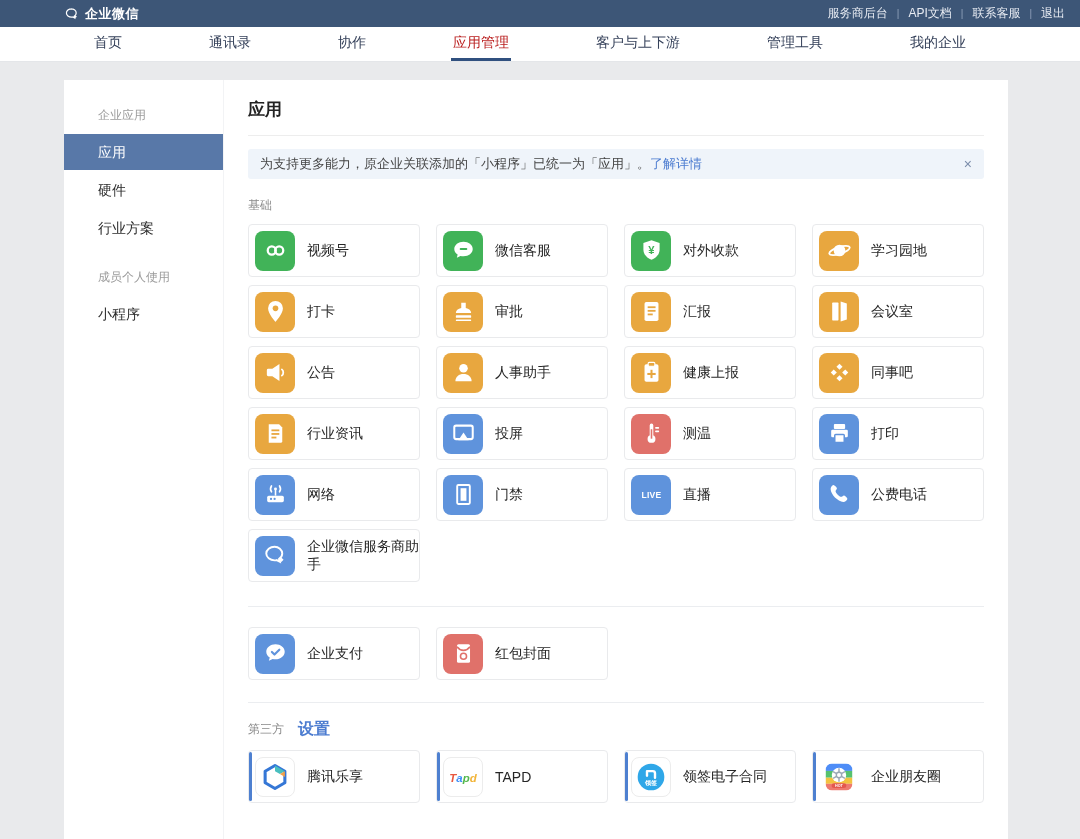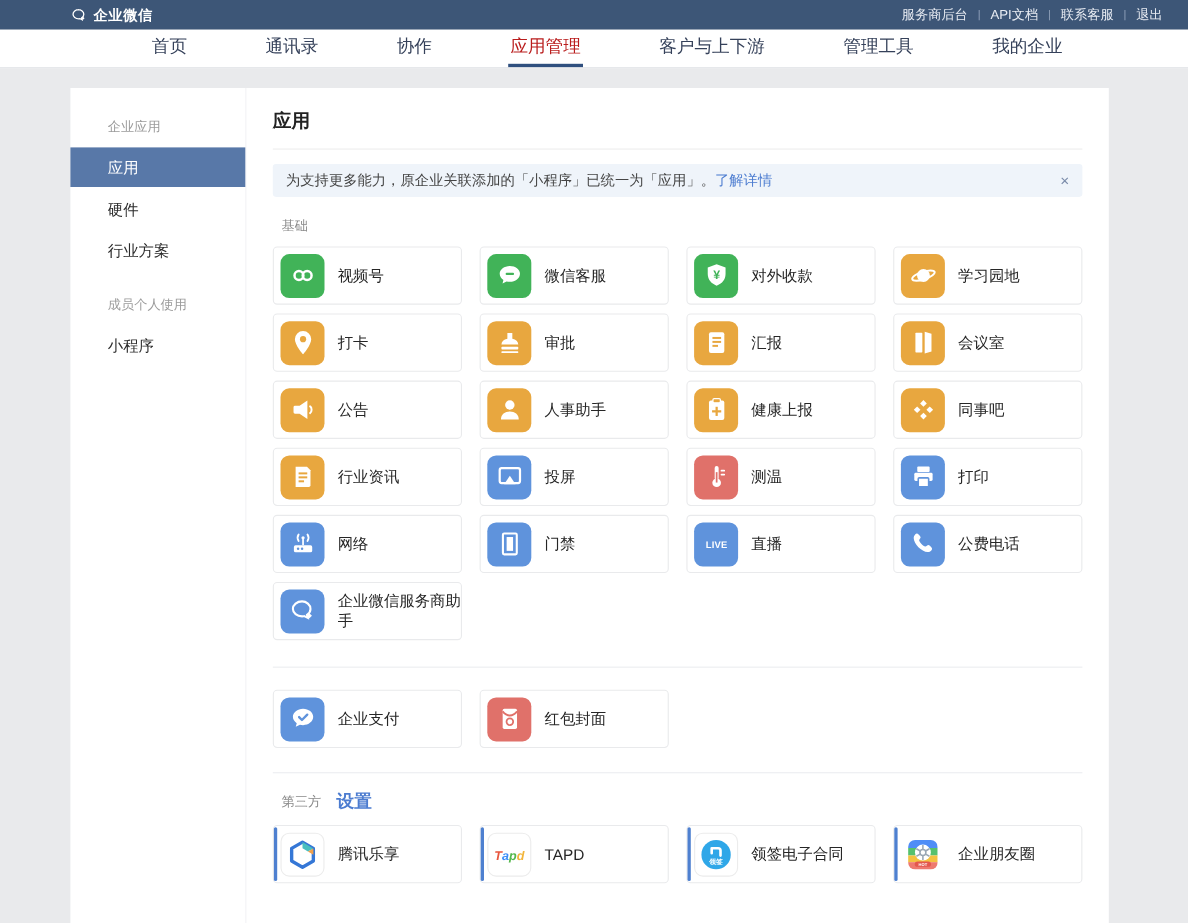--- a/index.html
+++ b/index.html
@@ -1,52 +1,52 @@
 <!DOCTYPE html>
 <html><head>
 <meta charset="utf-8">
 <style>
   * { margin:0; padding:0; box-sizing:border-box; }
   html,body { width:1080px; height:839px; overflow:hidden;
     font-family:"Liberation Sans","DejaVu Sans",sans-serif; background:#e9eaec; }
 
   
   .topbar { height:27px; background:#3d5677; display:flex; align-items:center;
-    justify-content:space-between; padding:0 14px 0 64px; color:#fff; }
+    justify-content:space-between; padding:0 6px 0 64px; color:#fff; }
   .brand { display:flex; align-items:center; gap:5px; font-size:13px; font-weight:bold; letter-spacing:.5px; }
   .toplinks { display:flex; align-items:center; font-size:12px; color:#e8ecf3; }
   .toplinks a { color:#e8ecf3; text-decoration:none; padding:0 9px; cursor:pointer; }
   .toplinks .sep { color:#8fa0ba; font-size:10px; }
 
   
   .navbar { height:35px; background:#fff; border-bottom:1px solid #e4e6e9;
     display:flex; align-items:stretch; justify-content:space-between; padding:0 112px 0 92px; }
-  .navtab { display:flex; align-items:center; font-size:16px; color:#35415a;
-    cursor:pointer; border-bottom:3px solid transparent; padding:0 2px;margin-left:44px; }
+  .navtab { display:flex; align-items:center; font-size:14px; color:#35415a;
+    cursor:pointer; border-bottom:3px solid transparent; padding:0 2px; }
   .navtab.active { color:#b91c1c; font-weight:normal; border-bottom-color:#30507f; }
 
   
   .panel { margin:18px 0 0 64px; width:944px; height:760px; background:#fff; display:flex; }
 
   
   .sidebar { width:160px; flex:none; padding-top:18px; border-right:1px solid #f2f3f5; }
   .side-label { font-size:12px; color:#9b9b9b; padding:8px 0 8px 34px; }
   .side-item { font-size:14px; color:#2b2b2b; padding:9px 0 9px 34px; cursor:pointer; }
   .side-item.active { background:#5878a8; color:#fff; }
   .side-item, .side-label { line-height:18px; margin-bottom:2px; }
 
   
   .content { flex:1; padding:16px 24px 0 24px; }
   .page-title { font-size:17px; font-weight:bold; color:#222; padding:2px 0 14px 0;
     border-bottom:1px solid #ededed; }
   .notice { margin-top:13px; background:#eff4fa; border-radius:3px; height:30px;
     display:flex; align-items:center; padding:0 12px; font-size:13px; color:#454545; }
   .notice a { color:#4c7cd0; text-decoration:none; cursor:pointer; }
   .notice .close { margin-left:auto; color:#7b8caa; font-size:14px; cursor:pointer; line-height:1; }
-  .sec-label { font-size:12px; color:#8a8a8a; margin:18px 0 10px 8px; display:flex; gap:14px; align-items:center; }
+  .sec-label { font-size:12px; color:#8a8a8a; margin:18px 0 10px 0; display:flex; gap:14px; align-items:center; }
   .sec-label a { color:#4c7cd0; font-weight:bold; text-decoration:none; font-size:16px; cursor:pointer; }
 
   .cards { display:grid; grid-template-columns:repeat(4,172px); gap:8px 16px; }
   .card { height:53px; border:1px solid #e9eaec; border-radius:4px; background:#fff;
     display:flex; align-items:center; padding-left:6px; gap:12px; cursor:pointer; position:relative; }
   .card .label { font-size:14px; color:#262626; }
   .card.tp::before { content:""; position:absolute; left:0; top:1px; bottom:1px; width:3px;
     background:#4e80d0; border-radius:2px; }
 
   .ic { width:40px; height:40px; border-radius:8px; flex:none;

